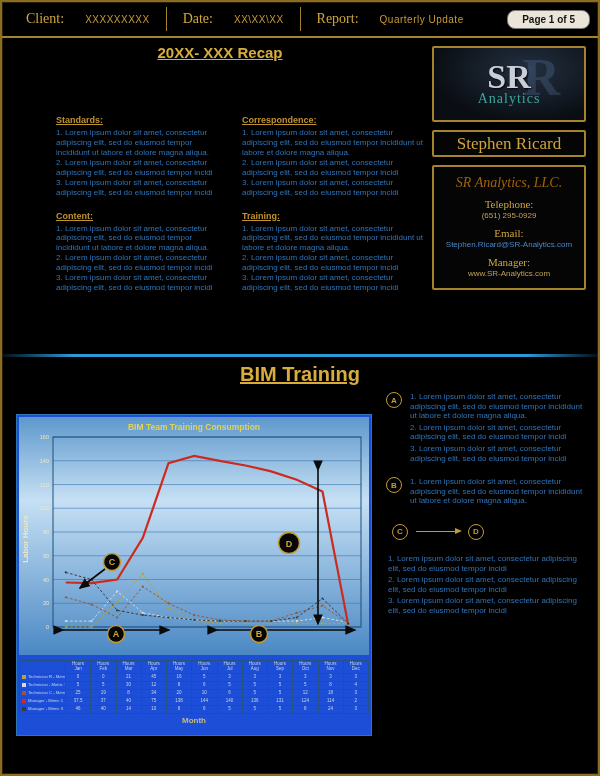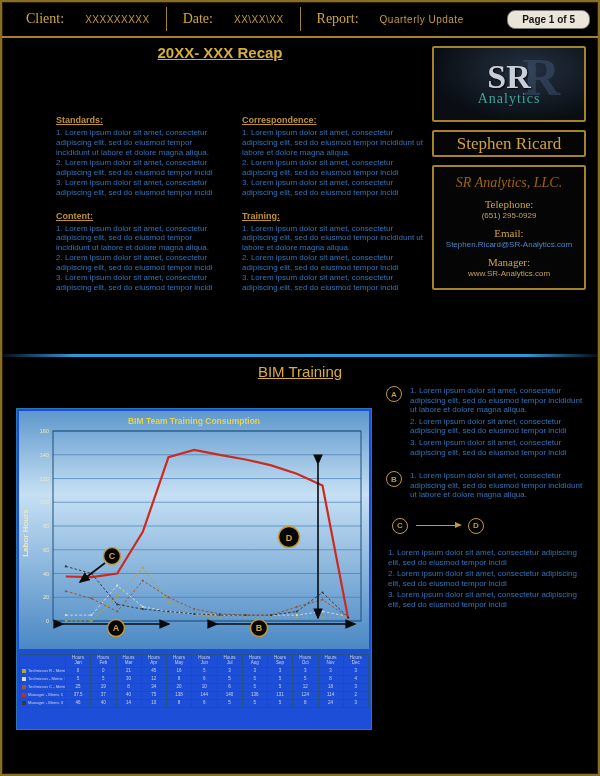--- a/index.html
+++ b/index.html
@@ -37,21 +37,21 @@
   .contact-box{padding:8px 6px 10px;text-align:center;}
   .contact-co{font-family:"Liberation Serif",serif;font-size:14px;color:#a16207;margin-bottom:6px;font-style:italic;}
   .clabel{font-family:"Liberation Serif",serif;font-size:11px;color:#cfa43c;margin-top:7px;}
   .cval{font-size:8px;color:#c0a258;margin-top:1px;}
   .cval.blue{color:#4a86c8;}
 
   
   .divider{height:3px;margin:2px 0 4px;background:linear-gradient(90deg,rgba(25,90,150,.15),#2b9bd8 12%,#2b9bd8 88%,rgba(25,90,150,.15));}
 
   
-  .bim-title{text-align:center;color:#d8ad3c;font-size:15px;font-weight:normal;text-decoration:underline;margin:6px 0 2px;}
+  .bim-title{text-align:center;color:#d8ad3c;font-size:20px;font-weight:bold;text-decoration:underline;margin:6px 0 2px;}
   .bim-grid{display:grid;grid-template-columns:356px 1fr;column-gap:14px;padding:0 14px;}
   .chart-wrap{margin-top:26px;border:1px solid #2e75b6;background:#1d4ed8;padding:2px;height:322px;}
   .ctitle{fill:#e0d455;font-size:8.5px;font-weight:bold;text-anchor:middle;}
   .ytick{fill:#efe6c0;font-size:5.5px;text-anchor:end;}
   .ylab{fill:#efe6c0;font-size:8px;font-weight:bold;text-anchor:middle;}
   .annline{stroke:#0a0a0a;stroke-width:1.6;}
   .ann-c{fill:#060606;stroke:#c49a32;stroke-width:1.5;}
   .ann-l{fill:#d2a63c;font-size:9px;font-weight:bold;text-anchor:middle;font-family:"Liberation Sans",sans-serif;}
   .ctable{width:100%;border-collapse:collapse;margin-top:1px;table-layout:fixed;}
   .ctable th,.ctable td{border:1px solid #24537f;color:#c8d4e4;font-size:4.5px;padding:1px 0;text-align:center;font-weight:normal;line-height:1.1;}
@@ -342,20 +342,21 @@
               <td>6</td>
               <td>5</td>
               <td>5</td>
               <td>5</td>
               <td>8</td>
               <td>24</td>
               <td>3</td>
             </tr>
           </tbody>
         </table>
+      <div class="month-label">Month</div>
     </div>
 
     <div class="notes">
       <div class="note">
         <div class="ncirc">A</div>
         <div class="ntext">
           <div>1. Lorem ipsum dolor sit amet, consectetur adipiscing elit, sed do eiusmod tempor incididunt ut labore et dolore magna aliqua.</div>
           <div>2. Lorem ipsum dolor sit amet, consectetur adipiscing elit, sed do eiusmod tempor incidi</div>
           <div>3. Lorem ipsum dolor sit amet, consectetur adipiscing elit, sed do eiusmod tempor incidi</div>
         </div>

